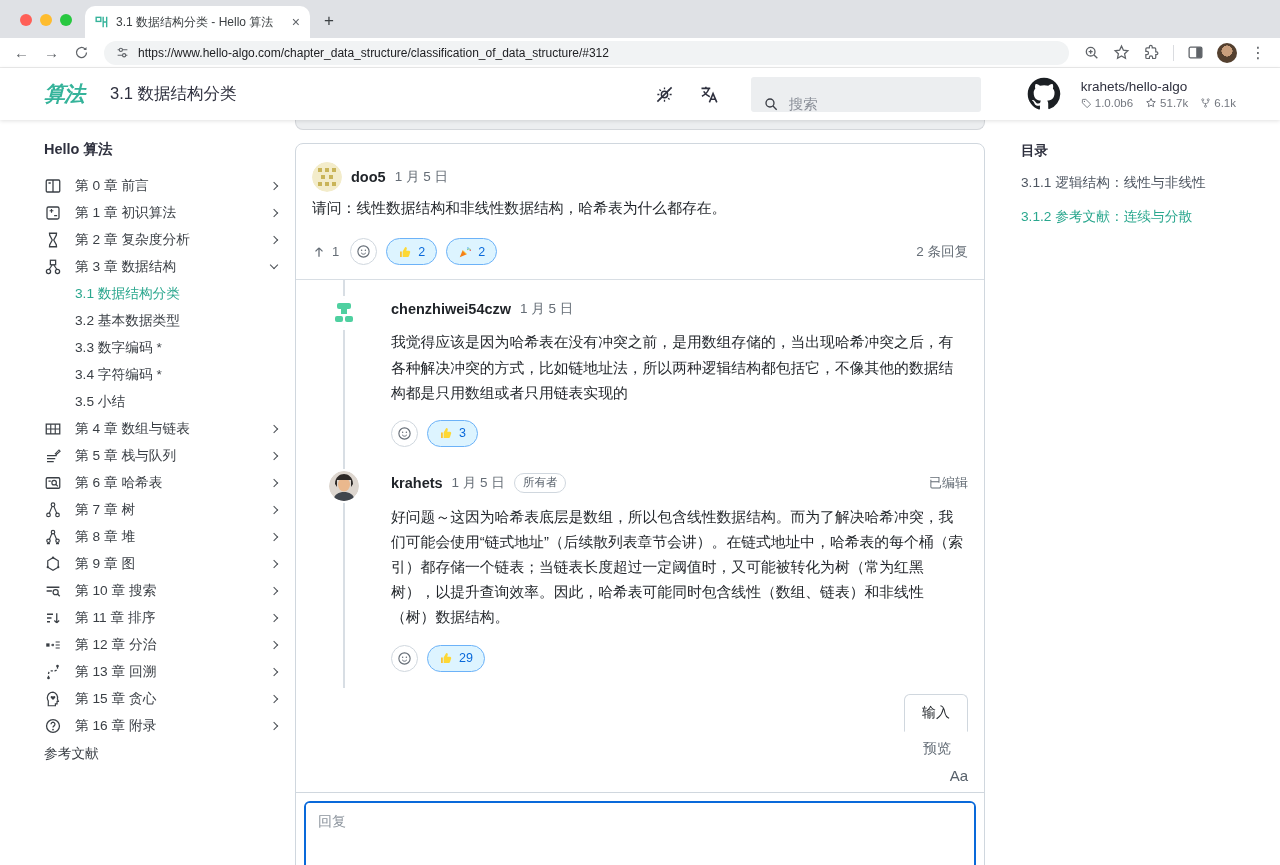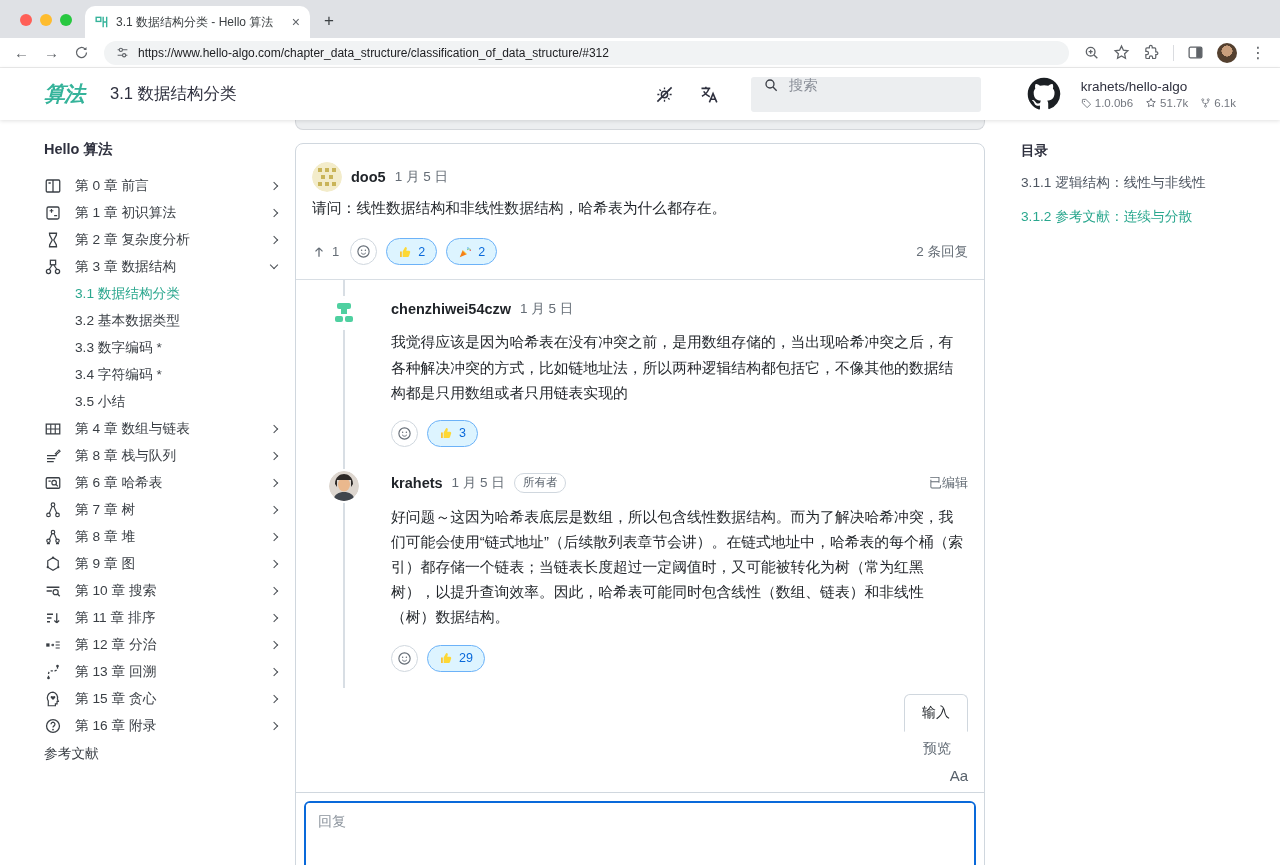--- a/index.html
+++ b/index.html
@@ -27,21 +27,21 @@
   .vdiv { width:1px; height:16px; background:#dadce0; }
   .chrome-avatar { width:20px; height:20px; border-radius:50%; background:radial-gradient(circle at 50% 38%, #caa17c 0 36%, #5a4436 37% 62%, #3e3docd 0), #6b4f3a; background:radial-gradient(circle at 50% 40%, #c99f7d 0 35%, #54402f 36%); }
 
   
   .sitehdr { height:52px; display:flex; align-items:center; padding:0 44px; background:#fff;
              box-shadow:0 1px 4px rgba(0,0,0,.12); position:relative; z-index:5; }
   .logo { color:#35b39a; font-weight:bold; font-size:21px; font-style:italic; letter-spacing:-1px; }
   .pgtitle { font-size:16.5px; color:#2e303e; margin-left:26px; }
   .hdr-spacer { flex:1; }
   .hdr-ico { margin:0 12px; color:#2e303e; }
-  .searchbox { width:230px; height:35px; background:#eceef0; border-radius:3px; display:flex; align-items:flex-start; padding:0 12px; gap:10px; margin-left:20px; }
+  .searchbox { width:230px; height:35px; background:#eceef0; border-radius:3px; display:flex; align-items:flex-end; padding:0 12px; gap:10px; margin-left:20px; }
   .searchbox input { border:none; background:transparent; outline:none; font-size:14.5px; color:#333; width:150px; font-family:inherit; }
   .searchbox input::placeholder { color:#8a8f98; }
   .repo { display:flex; align-items:center; gap:20px; margin-left:46px; }
   .repo-name { font-size:13.5px; color:#2e303e; }
   .repo-facts { display:flex; gap:12px; font-size:11.5px; color:#73777f; margin-top:3px; align-items:center; }
   .fact { display:flex; align-items:center; gap:3px; }
 
   
   .content { display:flex; height:745px; }
   .sidebar { width:295px; padding:20px 10px 0 44px; flex-shrink:0; }
@@ -264,21 +264,21 @@
           <path d="M3 12h18M9 5.5v13M15 5.5v13" stroke="currentColor" stroke-width="1.5"></path>
         </svg>
       <span>第 4 章  数组与链表</span>
         <span class="chev"></span>
     </div>
     <div class="nav-item">
       <svg class="ni-ico" width="18" height="18" viewBox="0 0 24 24">
           <path d="M4 19.5h9M4 15.5h11M4 11.5h13" stroke="currentColor" stroke-width="1.7"></path>
           <path d="M15 9l5-5 1.5 1.5L16.5 10z" stroke="currentColor" stroke-width="1.4" fill="none"></path>
         </svg>
-      <span>第 8 章  栈与队列</span>
+      <span>第 5 章  栈与队列</span>
         <span class="chev"></span>
     </div>
     <div class="nav-item">
       <svg class="ni-ico" width="18" height="18" viewBox="0 0 24 24">
           <rect x="3" y="5" width="18" height="14" rx="1.5" stroke="currentColor" stroke-width="1.7" fill="none"></rect>
           <circle cx="13.5" cy="11.5" r="3" stroke="currentColor" stroke-width="1.6" fill="none"></circle>
           <path d="M15.8 13.8l2.7 2.7M6 9.5h3" stroke="currentColor" stroke-width="1.6"></path>
         </svg>
       <span>第 6 章  哈希表</span>
         <span class="chev"></span>

